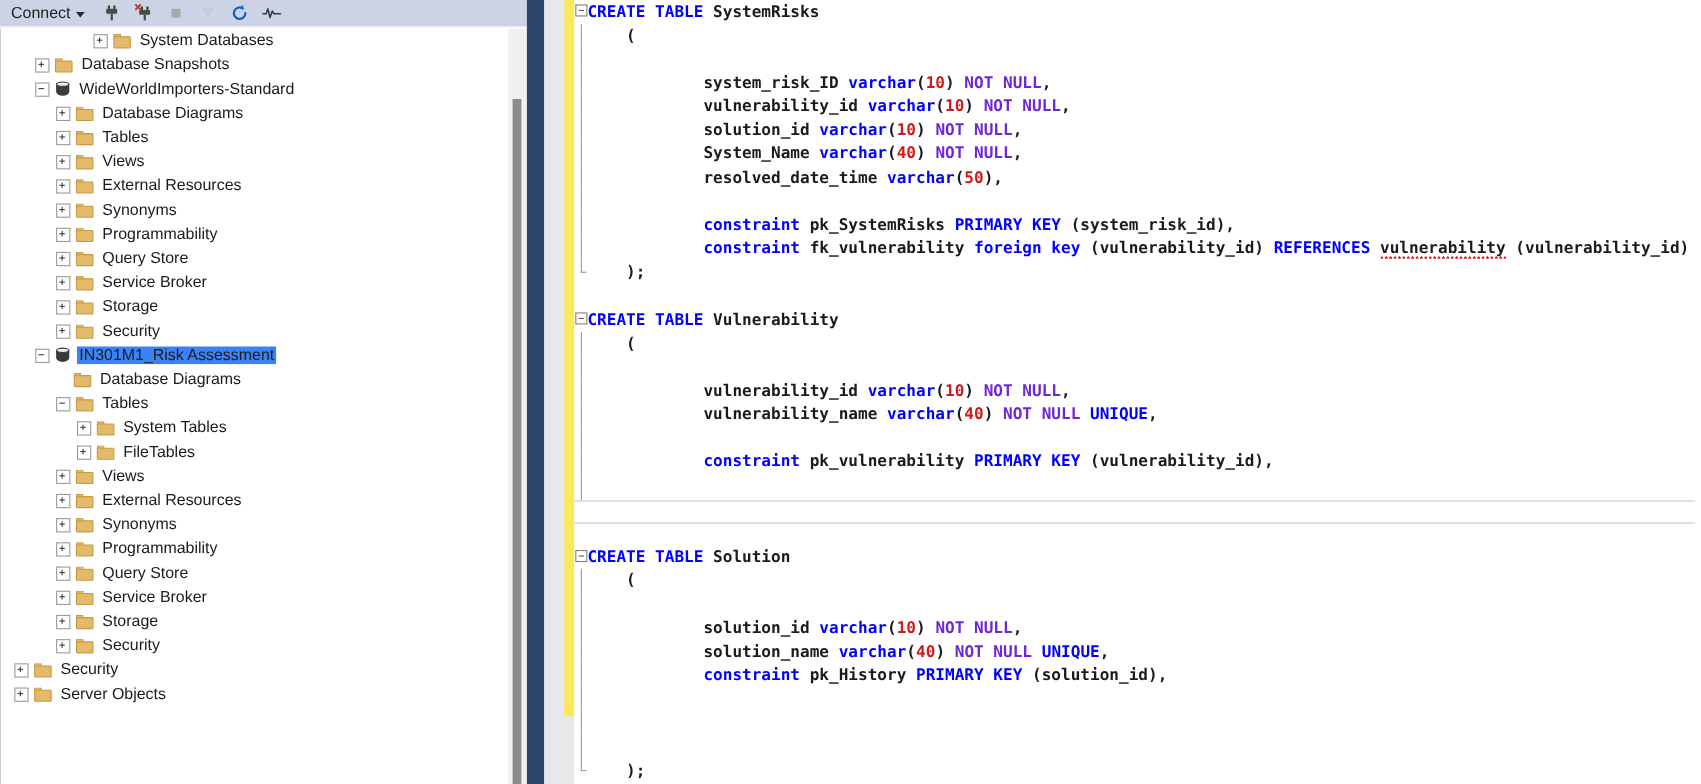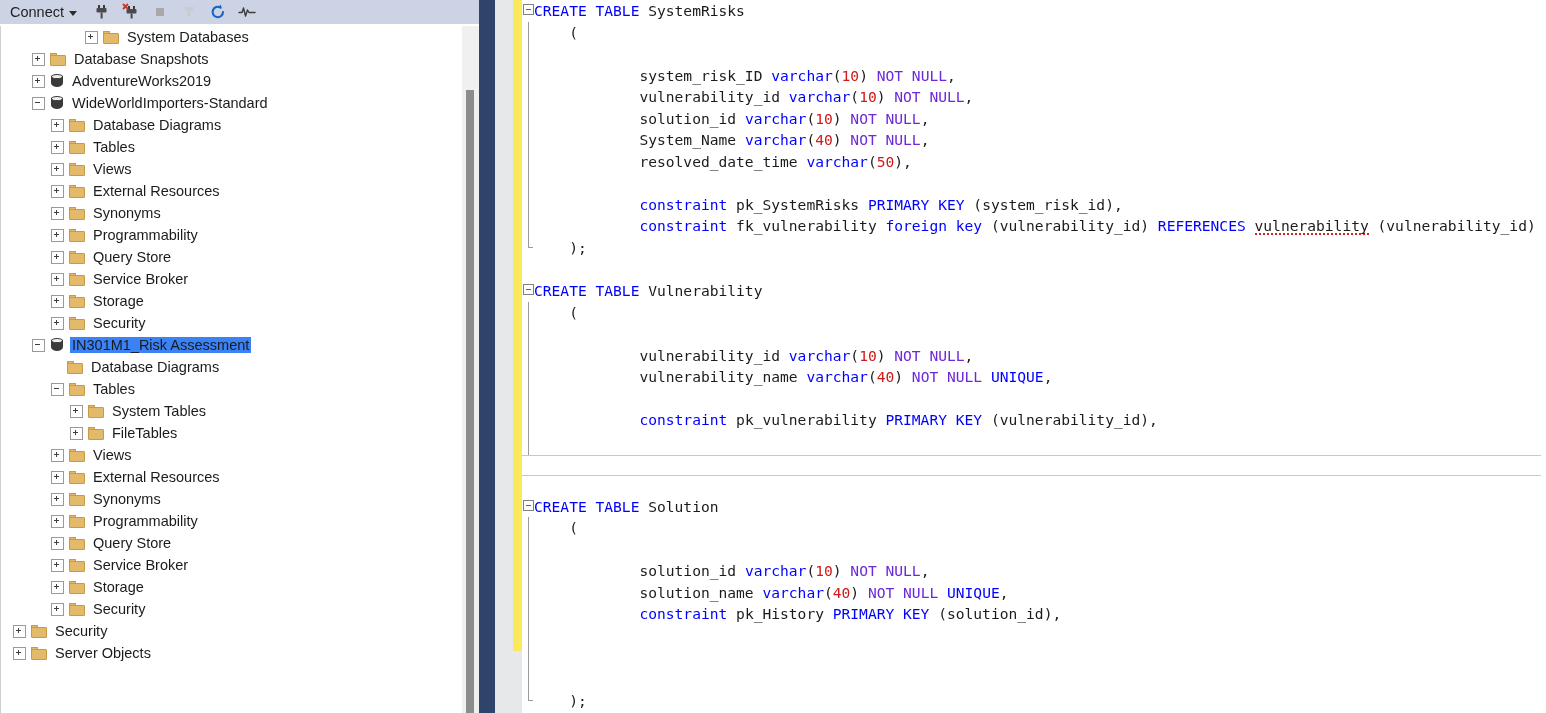--- a/index.html
+++ b/index.html
@@ -96,21 +96,21 @@
     position:absolute;left:4px;top:64px;width:8px;height:623px;background:#8c8c8c;
   }
 
   
   .splitter{
     position:absolute;left:479px;top:0;width:16px;height:713px;background:#2e4468;
   }
 
   
   .editor{
-    position:absolute;left:495px;top:0;width:1051px;height:713px;background:#ffffff;
+    position:absolute;left:495px;top:0;width:1051px;height:713px;background:#ffffff;font-weight:bold;
   }
   .ed-gutter{
     position:absolute;left:0;top:0;width:27px;height:713px;background:#e7e8ea;
   }
   .ed-change{
     position:absolute;left:18px;top:0;width:9px;height:651px;background:#fbe95b;
   }
   .code{
     position:absolute;left:27px;top:0;width:1024px;height:713px;
     font-family:"DejaVu Sans Mono", monospace;
@@ -214,30 +214,20 @@
             <span class="exp plus"></span>
             <span class="ic">
               <span class="folder">
                 <span class="ft"></span>
                 <span class="fb"></span>
               </span>
             </span>
             <span class="label-txt">Database Snapshots</span>
           </div>
           <div class="row" style="padding-left: 31px;">
-            <span class="exp plus"></span>
-            <span class="ic">
-              <span class="dbico">
-                <span class="body"></span>
-                <span class="top"></span>
-              </span>
-            </span>
-            <span class="label-txt">AdventureWorks2019</span>
-          </div>
-          <div class="row" style="padding-left: 31px;">
             <span class="exp minus"></span>
             <span class="ic">
               <span class="dbico">
                 <span class="body"></span>
                 <span class="top"></span>
               </span>
             </span>
             <span class="label-txt">WideWorldImporters-Standard</span>
           </div>
           <div class="row" style="padding-left: 50px;">

